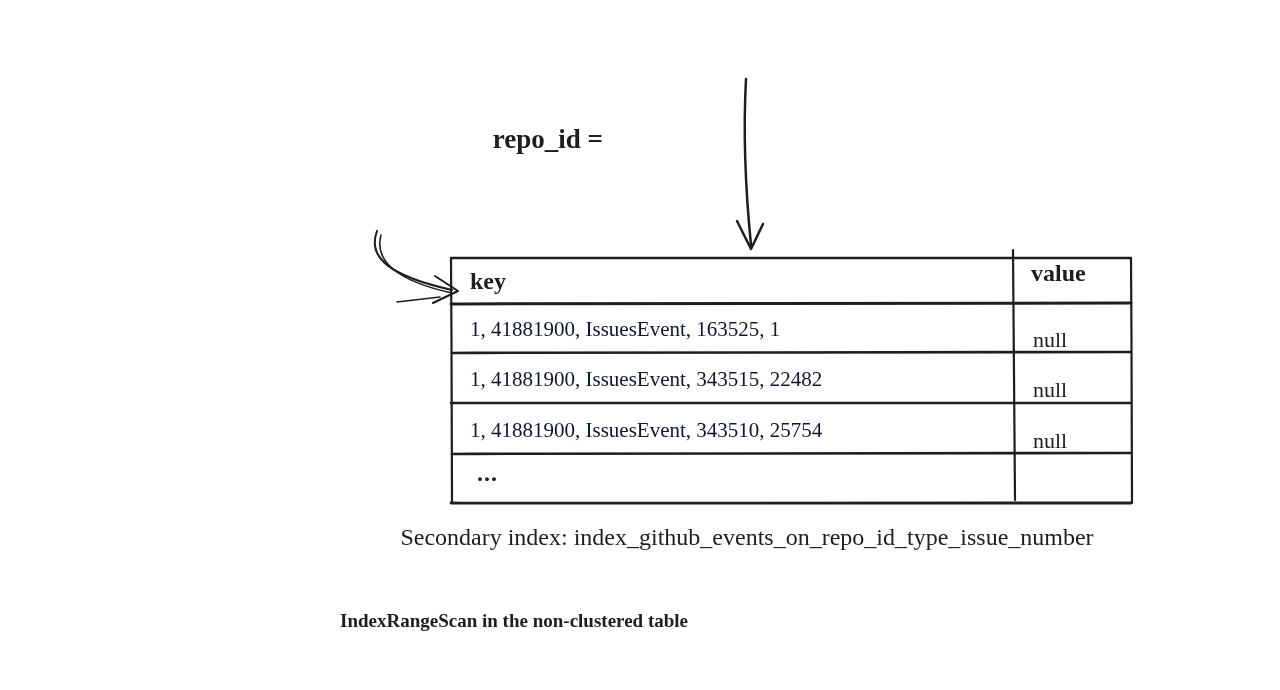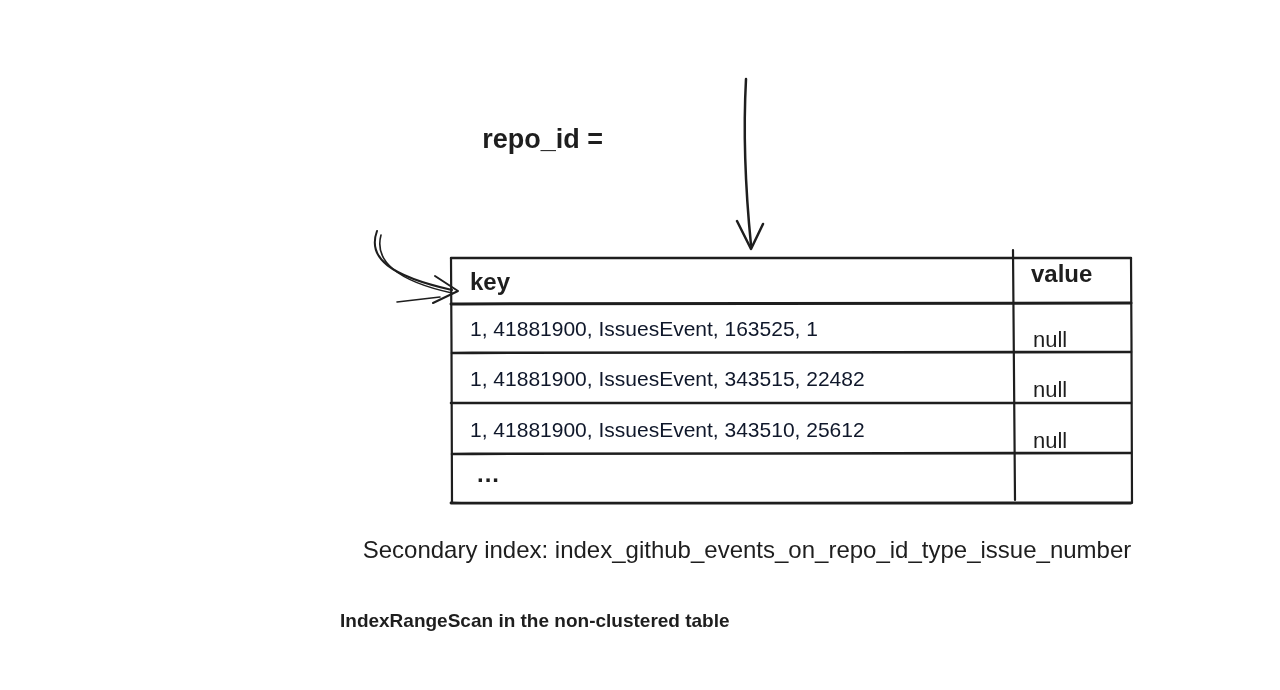--- a/index.html
+++ b/index.html
@@ -3,21 +3,21 @@
 <meta charset="utf-8">
 <style>
   * { margin: 0; padding: 0; box-sizing: border-box; }
   html, body { background: #ffffff; }
   .canvas {
     position: relative;
     width: 1148px;
     height: 690px;
     background: #ffffff;
     overflow: hidden;
-    font-family: Liberation Sans, sans-serif;
+    font-family: Liberation Serif, serif;
     color: #1e1e1e;
   }
   .abs { position: absolute; white-space: nowrap; }
   svg.strokes {
     position: absolute;
     left: 0; top: 0;
     width: 1280px; height: 690px;
     pointer-events: none;
   }
   .filter-lhs {
@@ -52,21 +52,20 @@
   .row-value-1 { top: 366px; }
   .row-value-2 { top: 417px; }
   .row-ellipsis {
     left: 477px; top: 460px;
     font-size: 24px; font-weight: 700; letter-spacing: 1px;
   }
   .caption {
     left: 252px; top: 524px; width: 990px;
     font-size: 24px; font-weight: 500;
     text-align: center;
-    margin-top: 12px;
   }
   .title {
     left: 340px; top: 610px; width: 790px;
     font-size: 19px; font-weight: 600;
     text-align: left;
   }
 </style>
 </head>
 <body>
 
@@ -104,21 +103,21 @@
 
   <div class="abs col-header key-header">key</div>
   <div class="abs col-header value-header">value</div>
 
   <div class="abs row-key row-key-0">1, 41881900, IssuesEvent, 163525, 1</div>
   <div class="abs row-value row-value-0">null</div>
 
   <div class="abs row-key row-key-1">1, 41881900, IssuesEvent, 343515, 22482</div>
   <div class="abs row-value row-value-1">null</div>
 
-  <div class="abs row-key row-key-2">1, 41881900, IssuesEvent, 343510, 25612</div>
+  <div class="abs row-key row-key-2">1, 41881900, IssuesEvent, 343510, 25754</div>
   <div class="abs row-value row-value-2">null</div>
 
   <div class="abs row-ellipsis">...</div>
 
   <div class="abs caption">Secondary index: index_github_events_on_repo_id_type_issue_number</div>
 
   <div class="abs title">IndexRangeScan in the non-clustered table</div>
 
 </div>
 

